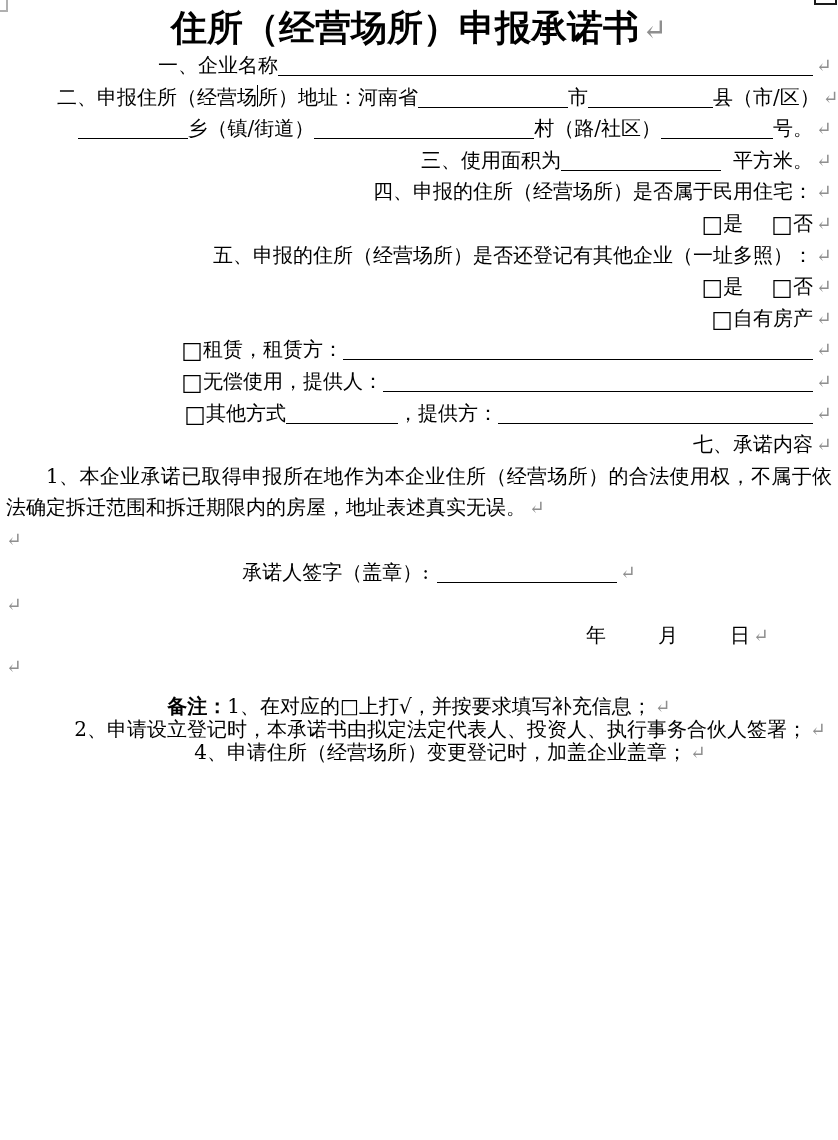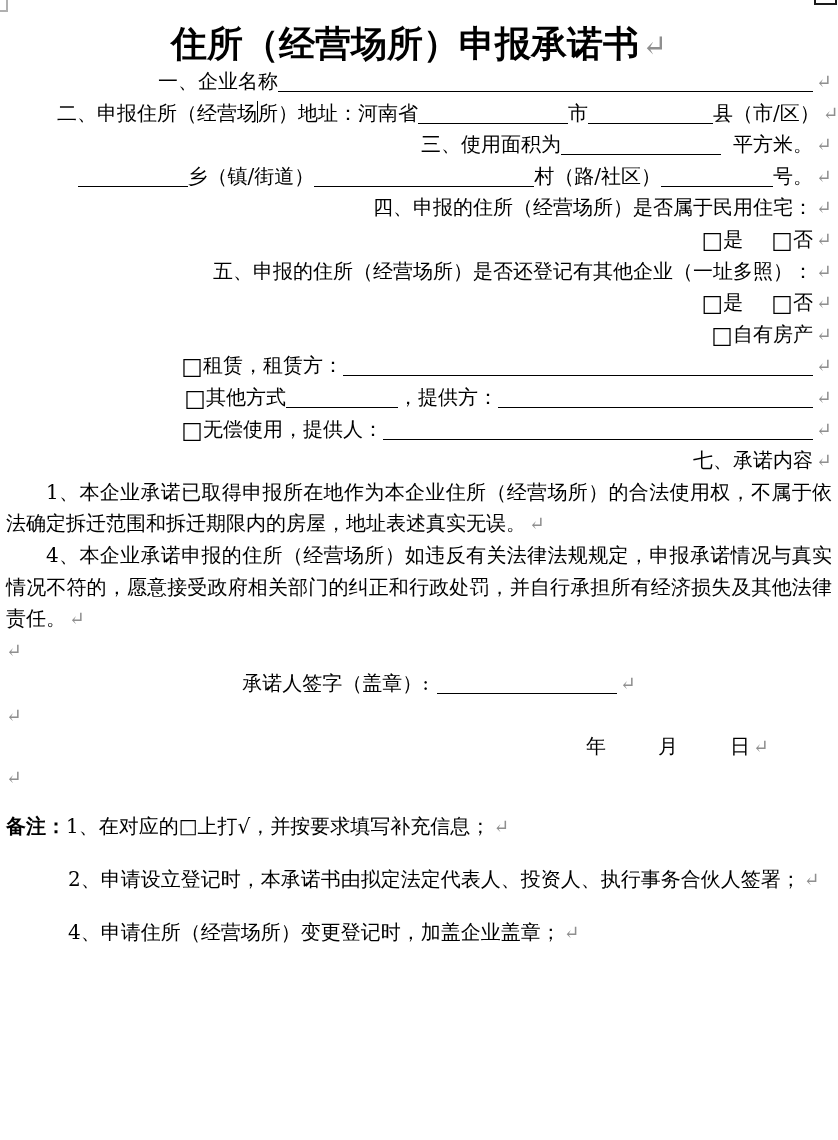--- a/index.html
+++ b/index.html
@@ -4,21 +4,21 @@
 <style>
   * { box-sizing: border-box; }
   html,body { margin:0; padding:0; }
   body {
     width:838px; height:1140px;
     background:#ffffff;
     font-family:"DejaVu Serif","Liberation Serif",serif;
     color:#000;
     overflow:hidden;
   }
-  .page { position:relative; width:838px; height:964px; padding:16px 6px; overflow:hidden; }
+  .page { position:relative; width:838px; height:964px; padding:0 6px; overflow:hidden; }
 
   
   .artifact-tl { position:absolute; left:-7px; top:-5px; width:15px; height:17px; border:2px solid #b0b0b0; background:#fff; }
   .artifact-tr { position:absolute; left:814px; top:-3px; width:23px; height:8px; border:2px solid #1a1a1a; background:#fff; }
 
   .title {
     text-align:center;
     font-size:36px; font-weight:bold;
     padding-top:4px; height:50px; line-height:46px;
     white-space:nowrap;
@@ -57,24 +57,24 @@
 
   .sig-line { font-size:20px; height:34px; line-height:34px; padding-left:40px; white-space:nowrap;text-align:center; }
 
   .date-line {
     font-size:20px; height:31px; line-height:31px;
     display:flex; justify-content:flex-end; padding-right:63px;
   }
   .date-line .dchar { display:inline-block; }
   .date-line .dgap { display:inline-block; width:52px; }
 
-  .notes { margin-top:13px; font-size:20px; line-height:41px; }
+  .notes { margin-top:13px; font-size:20px; line-height:23px;text-align:center; }
   .notes .nline { white-space:nowrap; }
   .notes .nlabel { font-weight:bold; }
-  .notes .ncont { padding-left:62px;margin-top:12px; }
+  .notes .ncont { padding-left:62px; }
 
   .sp12 { display:inline-block; width:12px; }
 </style>
 </head>
 <body>
 
 <div class="page">
   <div class="artifact-tl"></div>
   <div class="artifact-tr"></div>
 
@@ -83,26 +83,26 @@
   </div>
 
   <div class="fline ind1">
     <span>一、企业名称</span><span class="u" style="width:535px"></span><span class="pmark">↵</span>
   </div>
 
   <div class="fline ind1">
     <span>二、申报住所（经营场</span><span class="caret"></span><span>所）地址：河南省</span><span class="u" style="width:150px"></span><span>市</span><span class="u" style="width:125px"></span><span>县（市/区）</span><span class="pmark">↵</span>
   </div>
 
+  <div class="fline">
+    <span class="u" style="width:110px"></span><span>乡（镇/街道）</span><span class="u" style="width:220px"></span><span>村（路/社区）</span><span class="u" style="width:112px"></span><span>号。</span><span class="pmark">↵</span>
+  </div>
+
   <div class="fline ind1">
     <span>三、使用面积为</span><span class="u" style="width:160px"></span><span class="sp12"></span><span>平方米。</span><span class="pmark">↵</span>
-  </div>
-
-  <div class="fline">
-    <span class="u" style="width:110px"></span><span>乡（镇/街道）</span><span class="u" style="width:220px"></span><span>村（路/社区）</span><span class="u" style="width:112px"></span><span>号。</span><span class="pmark">↵</span>
   </div>
 
   <div class="fline ind1">
     <span>四、申报的住所（经营场所）是否属于民用住宅：</span><span class="pmark">↵</span>
   </div>
   <div class="fline ind2">
     <span class="cb">□</span><span>是</span><span class="cb cb-gap">□</span><span>否</span><span class="pmark">↵</span>
   </div>
 
   <div class="fline ind1">
@@ -112,32 +112,31 @@
     <span class="cb">□</span><span>是</span><span class="cb cb-gap">□</span><span>否</span><span class="pmark">↵</span>
   </div>
 
   <div class="fline ind2">
     <span class="cb">□</span><span>自有房产</span><span class="pmark">↵</span>
   </div>
   <div class="fline ind2">
     <span class="cb">□</span><span>租赁，租赁方：</span><span class="u" style="width:470px"></span><span class="pmark">↵</span>
   </div>
   <div class="fline ind2">
-    <span class="cb">□</span><span>其他方式</span><span class="u" style="width:112px"></span><span>，提供方：</span><span class="u" style="width:315px"></span><span class="pmark">↵</span>
+    <span class="cb">□</span><span>无偿使用，提供人：</span><span class="u" style="width:430px"></span><span class="pmark">↵</span>
   </div>
   <div class="fline ind2">
-    <span class="cb">□</span><span>无偿使用，提供人：</span><span class="u" style="width:430px"></span><span class="pmark">↵</span>
+    <span class="cb">□</span><span>其他方式</span><span class="u" style="width:112px"></span><span>，提供方：</span><span class="u" style="width:315px"></span><span class="pmark">↵</span>
   </div>
 
   <div class="fline ind1">
     <span>七、承诺内容</span><span class="pmark">↵</span>
   </div>
 
   <p class="para"><span>1、本企业承诺已取得申报所在地作为本企业住所（经营场所）的合法使用权，不属于依法确定拆迁范围和拆迁期限内的房屋，地址表述真实无误。</span><span class="pmark">↵</span></p>
-  <p class="para"><span>4、本企业承诺申报的住所（经营场所）如违反有关法律法规规定，申报承诺情况与真实情况不符的，愿意接受政府相关部门的纠正和行政处罚，并自行承担所有经济损失及其他法律责任。</span><span class="pmark">↵</span></p>
 
   <div class="empty-line"><span class="pmark" style="margin-left:0">↵</span></div>
 
   <div class="sig-line">
     <span>承诺人签字（盖章）:</span><span class="sp12" style="width:8px"></span><span class="u" style="width:180px"></span><span class="pmark">↵</span>
   </div>
 
   <div class="empty-line"><span class="pmark" style="margin-left:0">↵</span></div>
 
   <div class="date-line">

